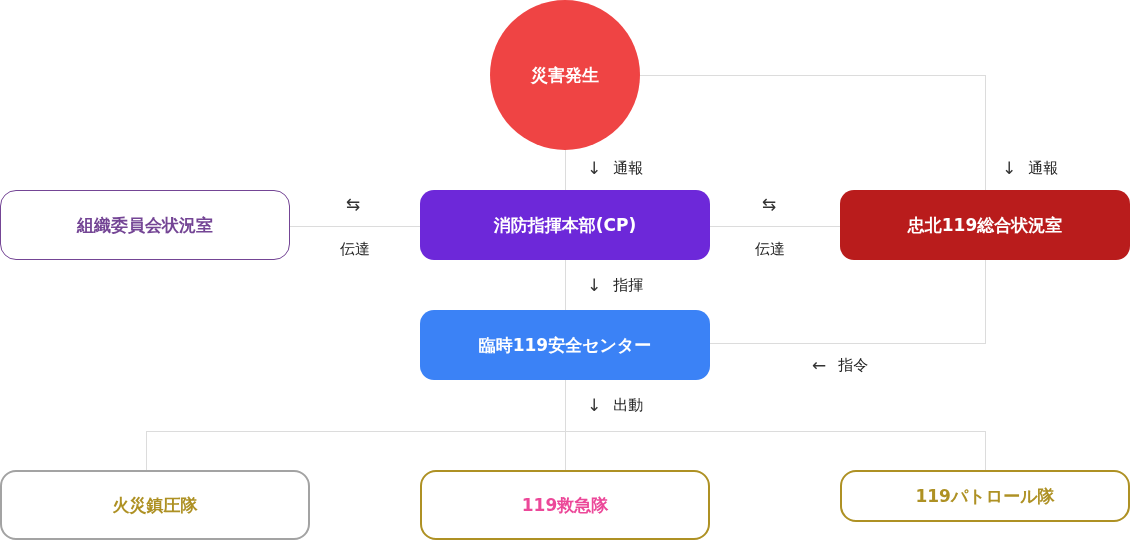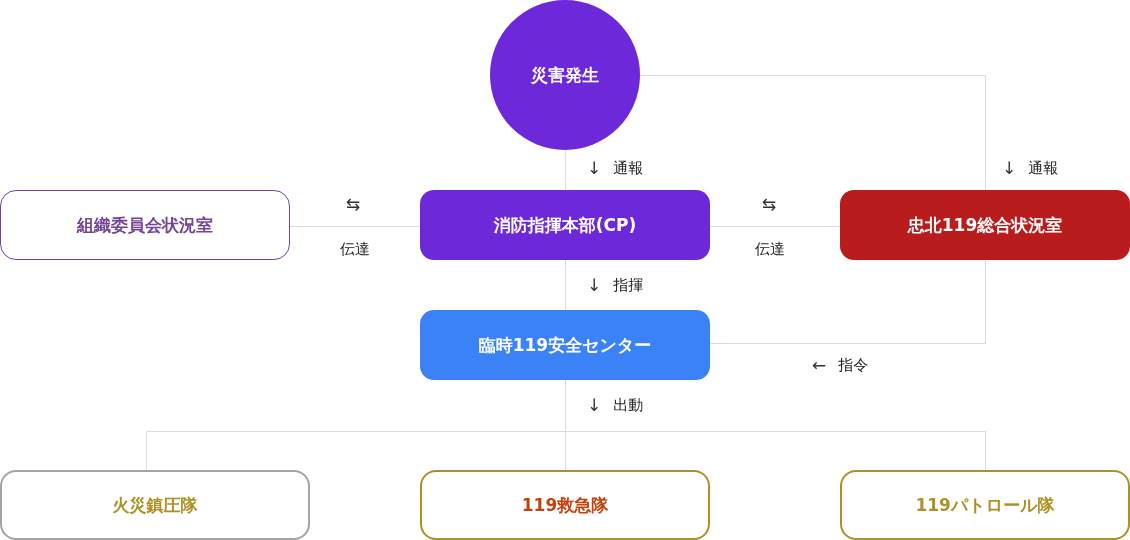--- a/index.html
+++ b/index.html
@@ -24,21 +24,21 @@
 <div class="line" style="left:710px;top:226px;width:130px;height:1px;"></div>
 <div class="line" style="left:565px;top:260px;width:1px;height:50px;"></div>
 <div class="line" style="left:985px;top:260px;width:1px;height:83px;"></div>
 <div class="line" style="left:710px;top:343px;width:276px;height:1px;"></div>
 <div class="line" style="left:565px;top:380px;width:1px;height:51px;"></div>
 <div class="line" style="left:146px;top:431px;width:840px;height:1px;"></div>
 <div class="line" style="left:146px;top:431px;width:1px;height:40px;"></div>
 <div class="line" style="left:565px;top:431px;width:1px;height:40px;"></div>
 <div class="line" style="left:985px;top:431px;width:1px;height:40px;"></div>
 
-<div class="node circle" style="left:490px;top:0;width:150px;height:150px;background:#6d28d9;">
+<div class="node circle" style="left:490px;top:0;width:150px;height:150px;background:#ef4444;">
   <span>災害発生</span>
 </div>
 
 <div class="node outline" style="left:0;top:190px;width:290px;height:70px;border:1.5px solid #744595;color:#744595;">
   <span>組織委員会状況室</span>
 </div>
 
 <div class="node filled" style="left:420px;top:190px;width:290px;height:70px;background:#6d28d9;">
   <span>消防指揮本部(CP)</span>
 </div>
@@ -48,25 +48,25 @@
 </div>
 
 <div class="node filled" style="left:420px;top:310px;width:290px;height:70px;background:#3b82f6;">
   <span>臨時119安全センター</span>
 </div>
 
 <div class="node outline" style="left:0;top:470px;width:310px;height:70px;border:2px solid #a3a3a3;color:#ae9124;">
   <span>火災鎮圧隊</span>
 </div>
 
-<div class="node outline" style="left:420px;top:470px;width:290px;height:70px;border:2px solid #ae9124;color:#c2410c;">
+<div class="node outline" style="left:420px;top:470px;width:290px;height:70px;border:2px solid #ae9124;color:#ec4899;">
   <span>119救急隊</span>
 </div>
 
-<div class="node outline" style="left:840px;top:470px;width:290px;height:70px;border:2px solid #ae9124;color:#ae9124;">
+<div class="node outline" style="left:840px;top:470px;width:290px;height:52px;border:2px solid #ae9124;color:#ae9124;">
   <span>119パトロール隊</span>
 </div>
 
 <div class="label" style="left:587px;top:158px;">
   <span class="ic">↓</span>
   <span>通報</span>
 </div>
 
 <div class="label" style="left:1002px;top:158px;">
   <span class="ic">↓</span>

